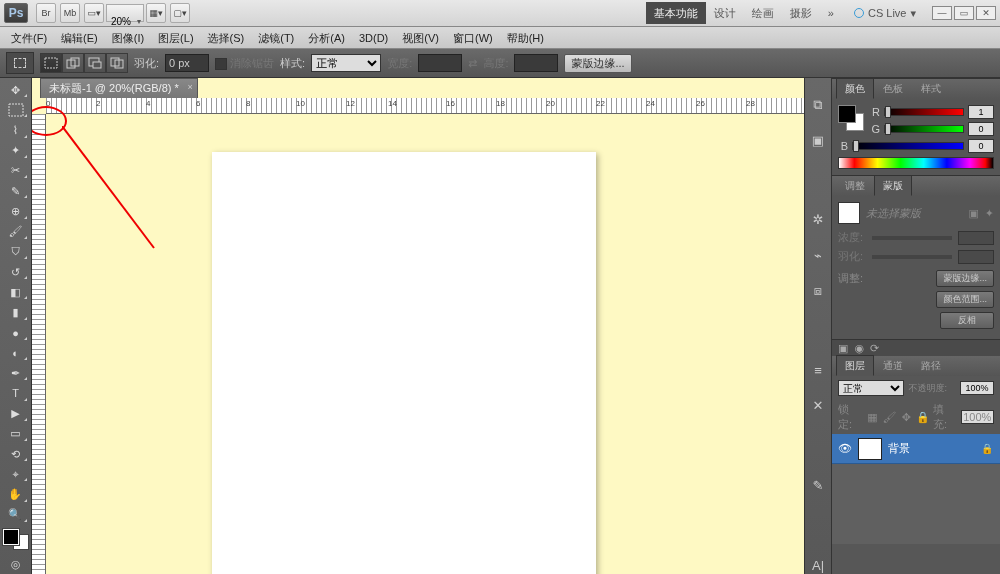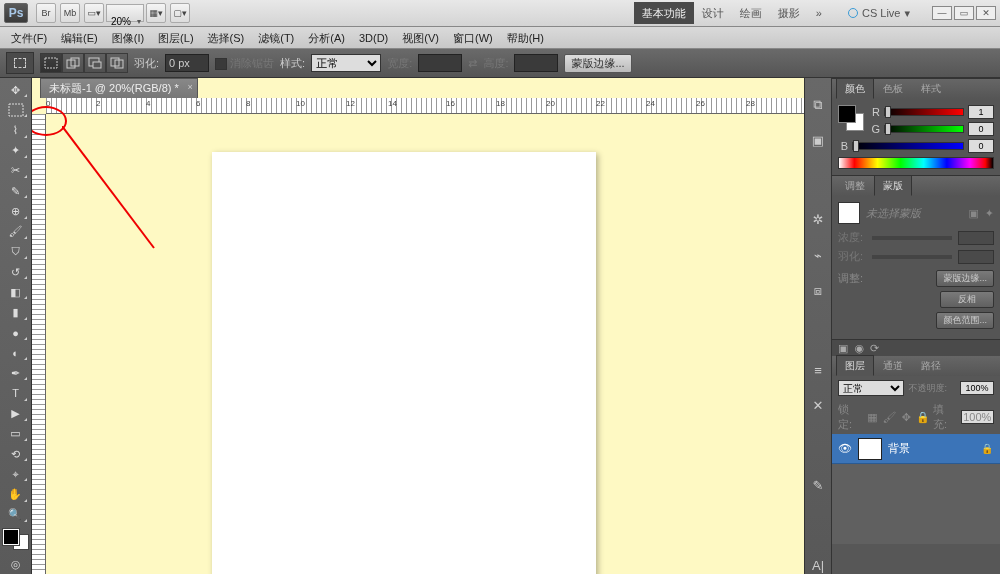--- a/index.html
+++ b/index.html
@@ -8,21 +8,21 @@
 
 .appbar { height:27px; background:linear-gradient(#e8e8e8,#d4d4d4); border-bottom:1px solid #888; display:flex; align-items:center; padding:0 4px; }
 .ps-logo { width:24px; height:20px; background:linear-gradient(#5a5a5a,#3a3a3a); color:#a8c8e8; font-weight:bold; font-size:12px; display:flex; align-items:center; justify-content:center; border-radius:2px; margin-right:6px; border:1px solid #666;text-align:right;}
 .appbar .ico { width:20px; height:20px; border:1px solid #aaa; background:linear-gradient(#f4f4f4,#dcdcdc); margin:0 2px; display:flex; align-items:center; justify-content:center; border-radius:2px; color:#444; font-size:9px;}
 .appbar select, .zoom-pct { height:18px; background:linear-gradient(#f4f4f4,#dcdcdc); border:1px solid #aaa; font-size:10px; padding:0 2px; }
 .zoom-pct { display:inline-flex; align-items:center; padding:16px 12px 0 4px; position:relative; }
 .zoom-pct::after { content:"▾"; position:absolute; right:2px; font-size:8px; color:#555;}
 .appbar .spacer { flex:1; }
 .ws-btn { height:22px; padding:0 8px; display:flex; align-items:center; color:#555; }
 .ws-btn.active { background:#4a4a4a; color:#eee; }
-.cslive { display:flex; align-items:center; gap:4px; color:#555; margin:0 18px; }
+.cslive { display:flex; align-items:center; gap:4px; color:#555; margin:0 12px; }
 .cslive .dot { width:10px; height:10px; border-radius:50%; border:1.5px solid #3a9bd6; }
 .win-grp { display:flex; gap:2px; margin-left:4px;}
 .win-grp span { width:20px; height:14px; border:1px solid #888; background:#eee; display:flex; align-items:center; justify-content:center; font-size:9px; color:#555;}
 
 
 .menubar { height:22px; background:linear-gradient(#dadada,#c8c8c8); border-bottom:1px solid #888; display:flex; align-items:center; padding:0 4px; color:#222; }
 .menubar div { padding:0 7px; line-height:22px; }
 
 
 .optbar { height:29px; background:linear-gradient(#6a6a6a,#555555); border-bottom:1px solid #333; display:flex; align-items:center; padding:0 6px; gap:6px; color:#ddd; }
@@ -352,24 +352,24 @@
           <label>羽化:</label>
           <div class="track"></div>
           <div class="val"></div>
         </div>
         <div class="msk-btns">
           <div class="row">
               <label>调整:</label>
               <span class="msk-btn">蒙版边缘...</span>
             </div>
           <div class="row">
+              <span class="msk-btn">颜色范围...</span>
+            </div>
+          <div class="row">
               <span class="msk-btn">反相</span>
-            </div>
-          <div class="row">
-              <span class="msk-btn">颜色范围...</span>
             </div>
         </div>
       </div>
     </div>
 
     <div class="panel layp" style="flex:1;">
       <div class="panel-icons">
         <span>▣</span>
         <span>◉</span>
         <span>⟳</span>

